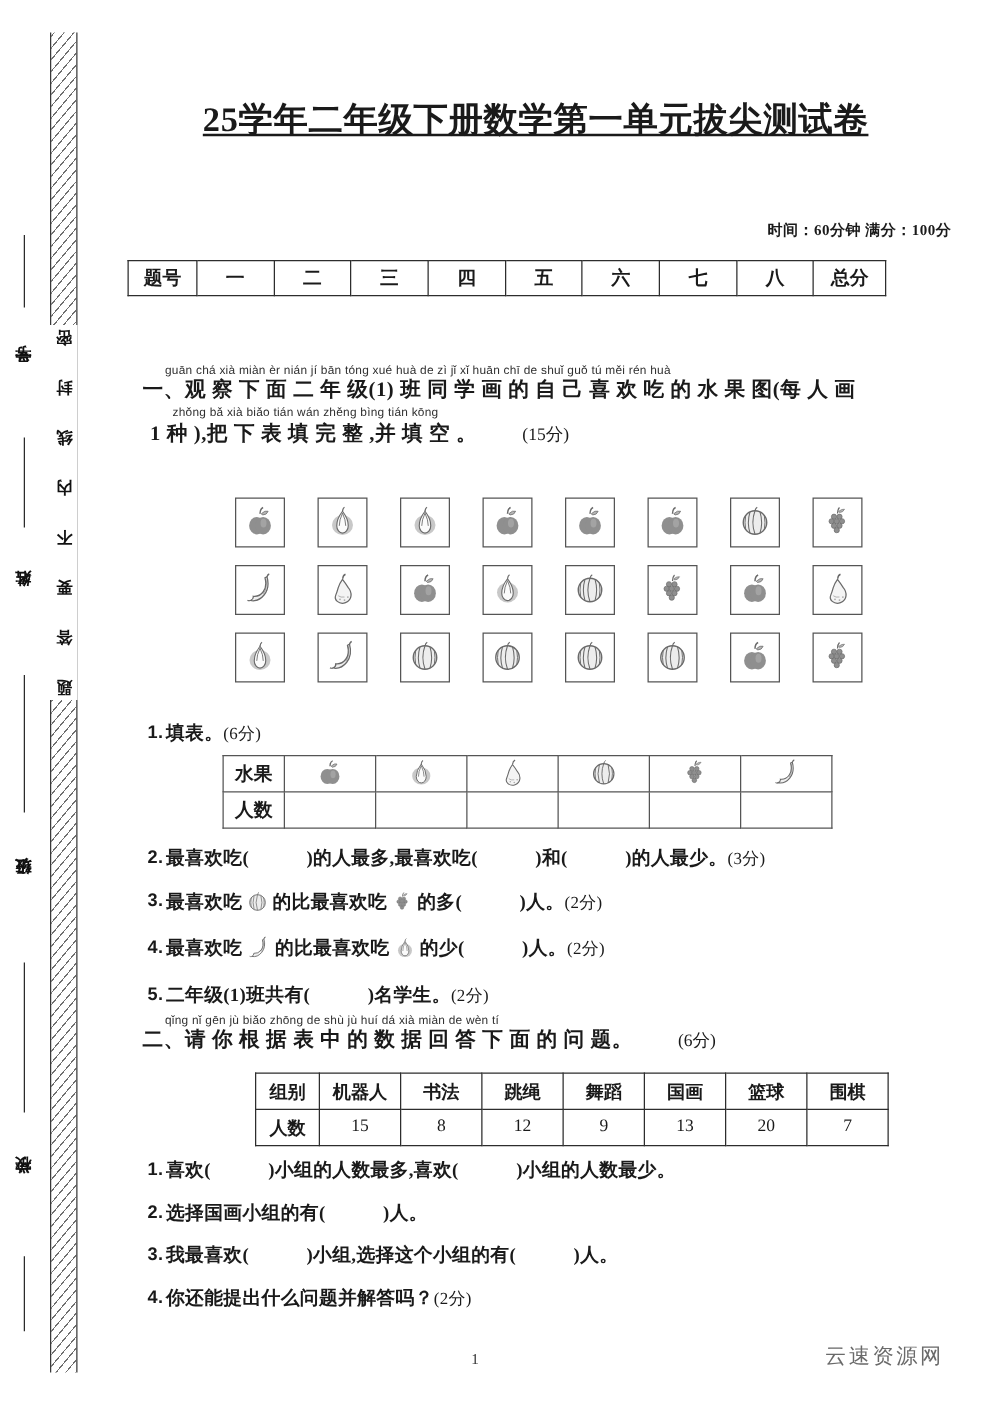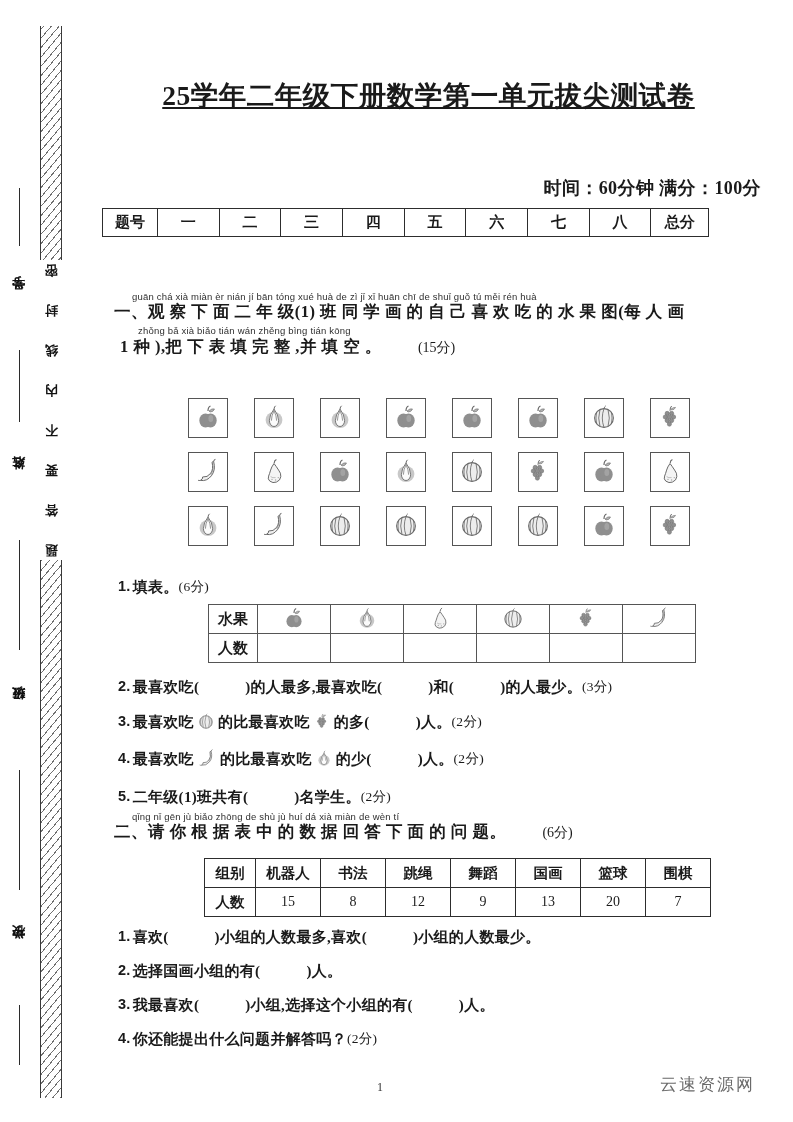--- a/index.html
+++ b/index.html
@@ -65,21 +65,21 @@
     text-align:center;
     font-size:27.5px;font-weight:700;
     letter-spacing:0.5px;
     white-space:nowrap;
     font-family:"Liberation Serif","DejaVu Serif",serif;
     text-decoration:underline;
   }
 
   .meta{
     position:absolute;right:32px;top:176px;
-    font-size:18px;font-weight:700;
+    font-size:12px;font-weight:700;
     letter-spacing:0.4px;
     white-space:nowrap;
   }
 
   
   table.score{
     position:absolute;left:6px;top:208px;
     border-collapse:collapse;
     width:607px;
   }
@@ -503,21 +503,21 @@
       </svg>
       </div>
     </div>
 
   <div class="q" style="top:578px;">
     <span class="num">1.</span>
     <span>填表。</span>
     <span class="pts">(6分)</span>
   </div>
 
-  <table class="fruit" id="fillTable" style="left:112px;top:604px;">
+  <table class="fruit" id="fillTable" style="left:82px;top:604px;">
       <tbody>
         <tr>
           <td class="rh">水果</td>
           <td class="fc">
             <svg width="26" height="26" viewBox="0 0 30 30" style="display: block; margin: 0px auto;">
         <path d="M15 8 Q15 4 17.5 3" stroke="#6a6a6a" stroke-width="1.2" fill="none"></path>
         <path d="M16 8 q3 -3 5.5 -2 q-1 3 -4.5 3z" fill="#b5b5b5" stroke="#6a6a6a" stroke-width=".6"></path>
         <ellipse cx="12.5" cy="17.5" rx="6.2" ry="7" fill="#8f8f8f"></ellipse>
         <ellipse cx="17.5" cy="17.5" rx="6.2" ry="7" fill="#8f8f8f"></ellipse>
         <ellipse cx="17.8" cy="15.5" rx="2.4" ry="3.6" fill="#b5b5b5" opacity=".55"></ellipse>

